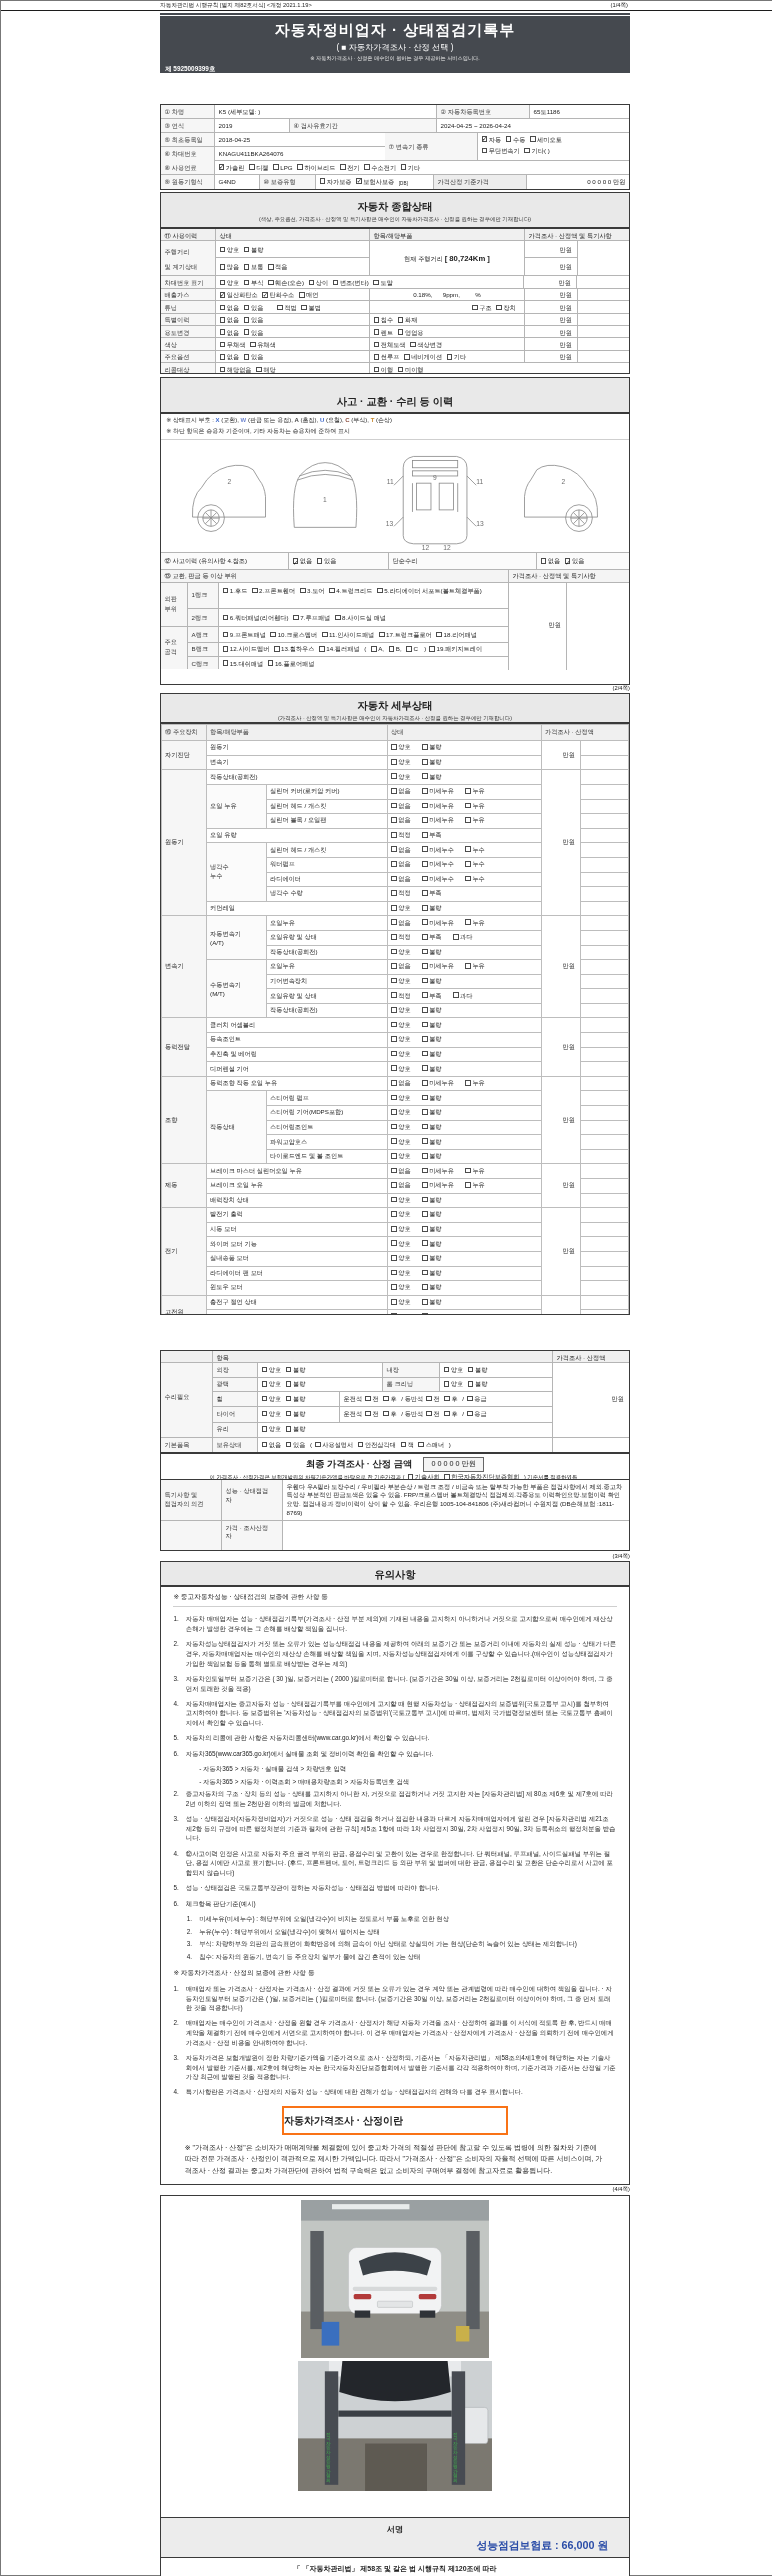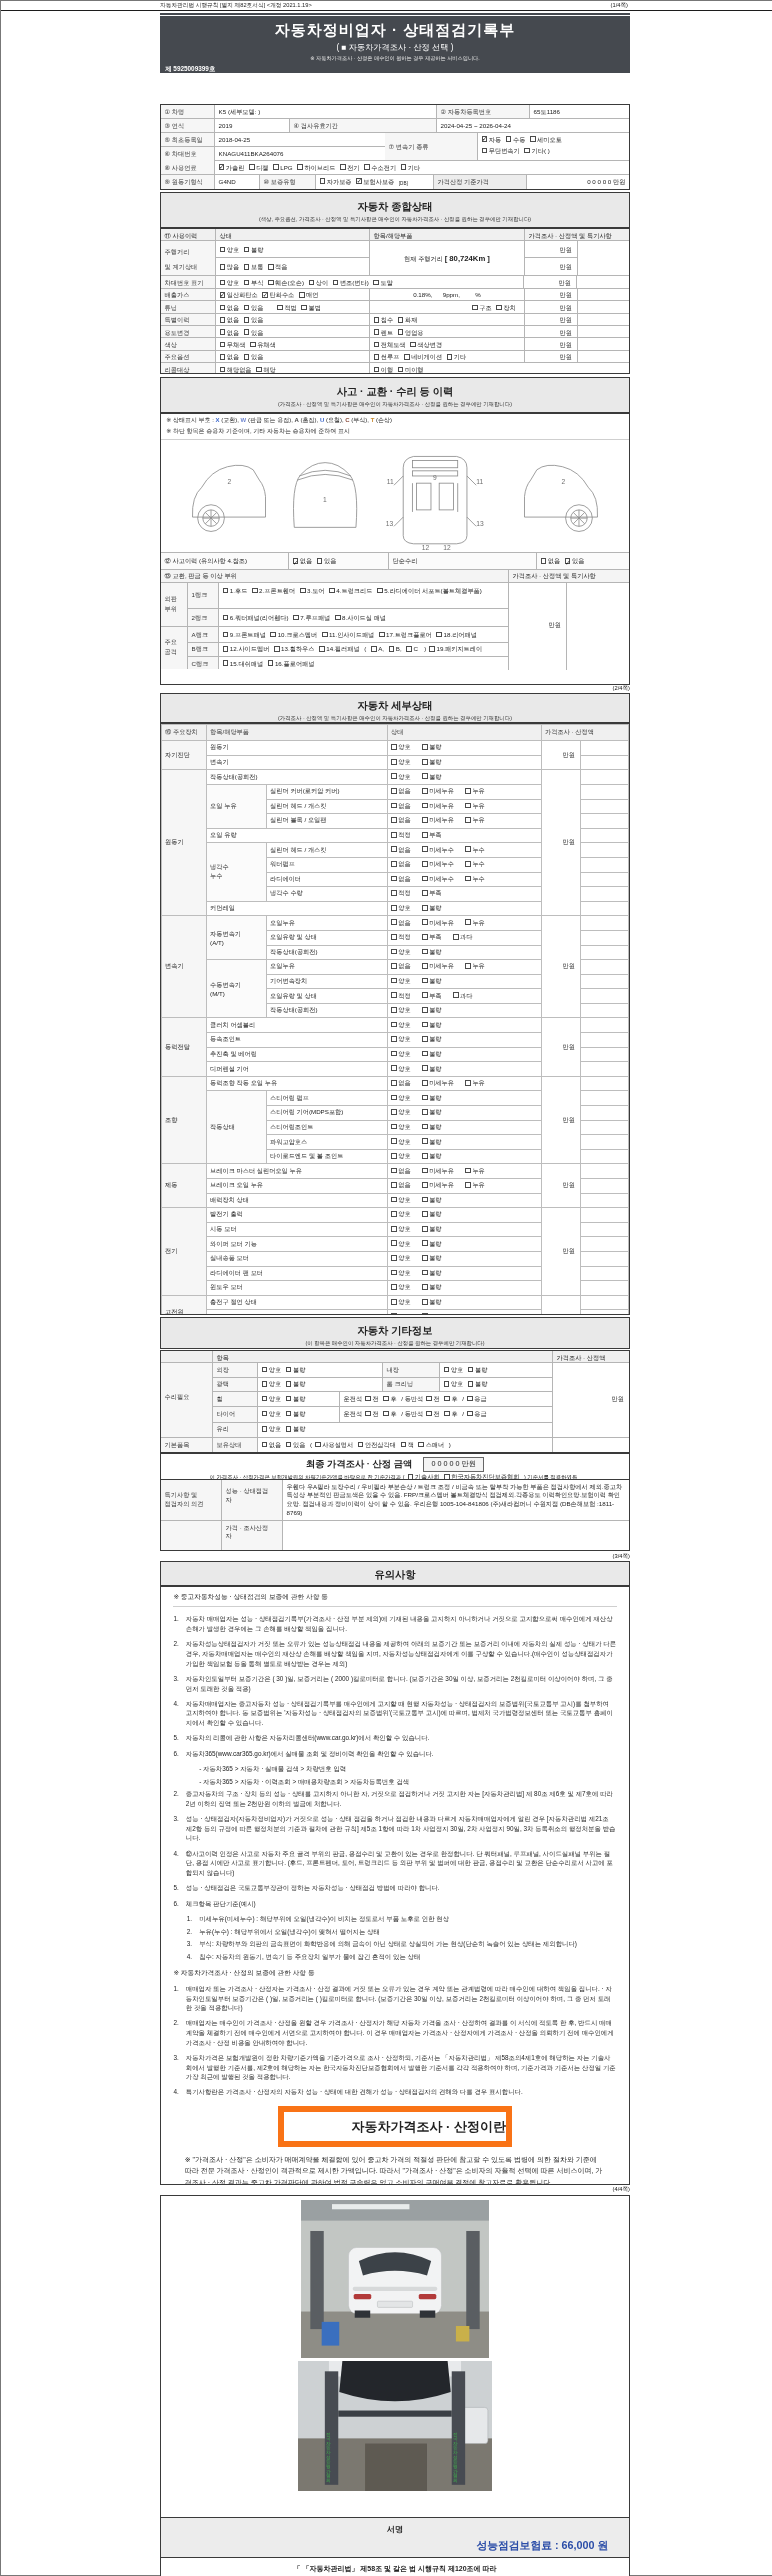--- a/index.html
+++ b/index.html
@@ -41,21 +41,21 @@
   table.dt th,table.dt td{border:0.5px solid #bdbdbd;font-size:6.2px;padding:2.3px 3.1px;text-align:left;overflow:hidden;white-space:nowrap;}
   table.dt th{background:#f0f0f0;font-weight:normal;color:#333;padding:3.1px;}
   .dt-group{background:#f6f6f6;white-space:pre-line !important;}
   .dt-sub{background:#fbfbfb;white-space:pre-line !important;}
   .dt-price{text-align:right !important;padding-right:5.2px !important;}
   
   .n-item{display:flex;margin-bottom:5.7px;font-size:6.4px;line-height:1.5;color:#222;}
   .n-item .n-no{width:12.4px;flex:none;}
   .n-item .n-tx{flex:1;white-space:normal;}
   .n-item.ind{margin-left:13.4px;margin-bottom:3.1px;}
-  .box-title{width:222px;margin:9.3px auto 7.2px auto;border:6px solid #f97316;text-align:right;font-size:13px;font-weight:bold;padding:5.2px 0;}
+  .box-title{width:222px;margin:9.3px auto 7.2px auto;border:2px solid #f97316;text-align:left;font-size:10px;font-weight:bold;padding:5.2px 0;}
   .val-text{font-size:7px;line-height:1.62;padding:0 11.3px;white-space:normal;}
   .legend-line{font-size:6px;padding:2.1px 5.2px 0 5.2px;}
   .legend-code{font-weight:bold;}
   .blue{color:#2b4da8;}
   .photo-wrap{text-align:center;}
 </style>
 </head>
 <body>
 
 <div id="canvas">
@@ -194,21 +194,21 @@
     </div>
     <div class="row" style="height:12.4px;border-bottom:none;">
       <div class="cell lab" style="width:55px;">리콜대상</div>
       <div class="cell" style="width:154px;"><span class="cb-item"><span class="cb"></span><span class="cb-lab">해당없음</span></span><span class="cb-item"><span class="cb"></span><span class="cb-lab">해당</span></span></div>
       <div class="cell" style="width:155px;border-right:none;"><span class="cb-item"><span class="cb"></span><span class="cb-lab">이행</span></span><span class="cb-item"><span class="cb"></span><span class="cb-lab">미이행</span></span></div>
       <div class="cell" style="flex:1;border-right:none;"></div>
     </div>
   </div>
 
   <div class="sec gray-head" style="top:376px;height:36px;">
-    <div class="t" style="margin-top:7px;">사고 · 교환 · 수리 등 이력</div>
+    <div class="t" style="margin-top:17px;">사고 · 교환 · 수리 등 이력</div>
     <div class="s">(가격조사 · 산정액 및 특기사항은 매수인이 자동차가격조사 · 산정을 원하는 경우에만 기재합니다)</div>
   </div>
   <div class="sec frame" style="top:412px;height:272px;overflow:hidden;">
     <div class="legend-line"><span id="legend-slot"><span>※ 상태표시 부호 : </span><span class="legend-code" style="color: rgb(58, 102, 204);">X</span><span> (교환), </span><span class="legend-code" style="color: rgb(111, 134, 208);">W</span><span> (판금 또는 용접), </span><span class="legend-code" style="color: rgb(68, 68, 68);">A</span><span> (흠집), </span><span class="legend-code" style="color: rgb(58, 102, 204);">U</span><span> (요철), </span><span class="legend-code" style="color: rgb(138, 74, 58);">C</span><span> (부식), </span><span class="legend-code" style="color: rgb(200, 136, 42);">T</span><span> (손상)</span></span></div>
     <div class="legend-line" style="border-bottom:0.5px solid #cfcfcf;padding-bottom:2.6px;">※ 하단 항목은 승용차 기준이며, 기타 자동차는 승용차에 준하여 표시</div>
 
     <div style="height:112px;border-bottom:0.5px solid #b5b5b5;">
       <svg width="468" height="111" viewBox="0 0 908 216" style="font-size:12px">
         <g stroke="#8a8a8a" fill="none" stroke-width="1.6">
 
@@ -559,24 +559,20 @@
             <td class="dt-group" rowspan="1">연료</td>
             <td colspan="2">연료누출(LP가스포함)</td>
             <td class="wide-gap"><span class="cb-item"><span class="cb"></span><span class="cb-lab">없음</span></span><span class="cb-item"><span class="cb"></span><span class="cb-lab">있음</span></span></td>
             <td class="dt-price" rowspan="1">만원</td>
             <td></td>
           </tr>
         </tbody>
     </table>
   </div>
 
-  <div class="sec gray-head" style="top:1316px;height:32px;">
-    <div class="t" style="margin-top:6.2px;">자동차 기타정보</div>
-    <div class="s">(이 항목은 매수인이 자동차가격조사 · 산정을 원하는 경우에만 기재합니다)</div>
-  </div>
   <div class="sec frame" style="top:1349px;height:103px;overflow:hidden;">
     <div class="row" style="height:12.4px;background:#f0f0f0;">
       <div class="cell" style="width:52px;"></div>
       <div class="cell" style="width:340px;">항목</div>
       <div class="cell" style="flex:1;">가격조사 · 산정액</div>
     </div>
     <div class="row" style="height:75px;">
       <div class="cell lab" style="width:52px;line-height:62px;">수리필요</div>
       <div style="width:340px;display:flex;flex-direction:column;border-right:0.5px solid #b5b5b5;box-sizing:border-box;">
         <div class="row" style="height:14.4px;">

